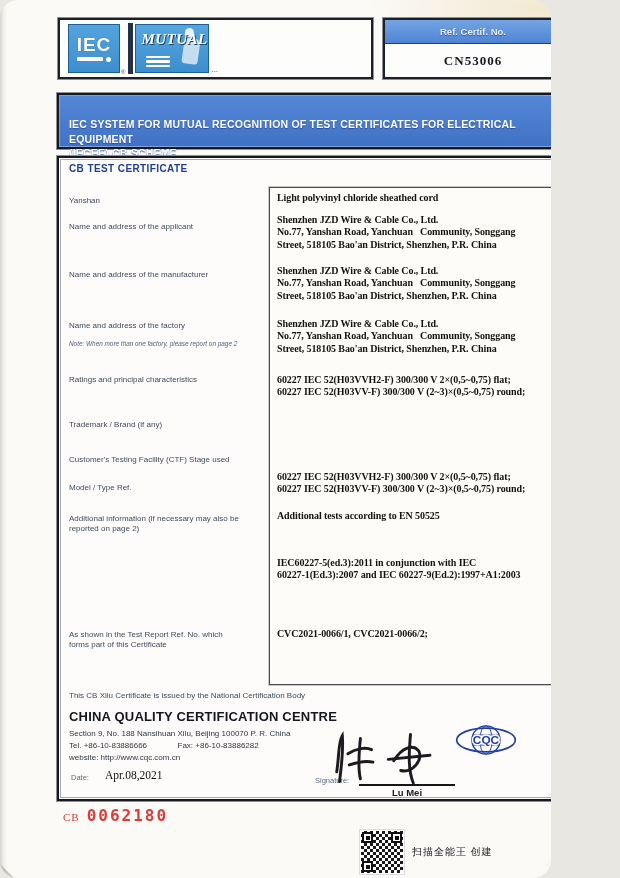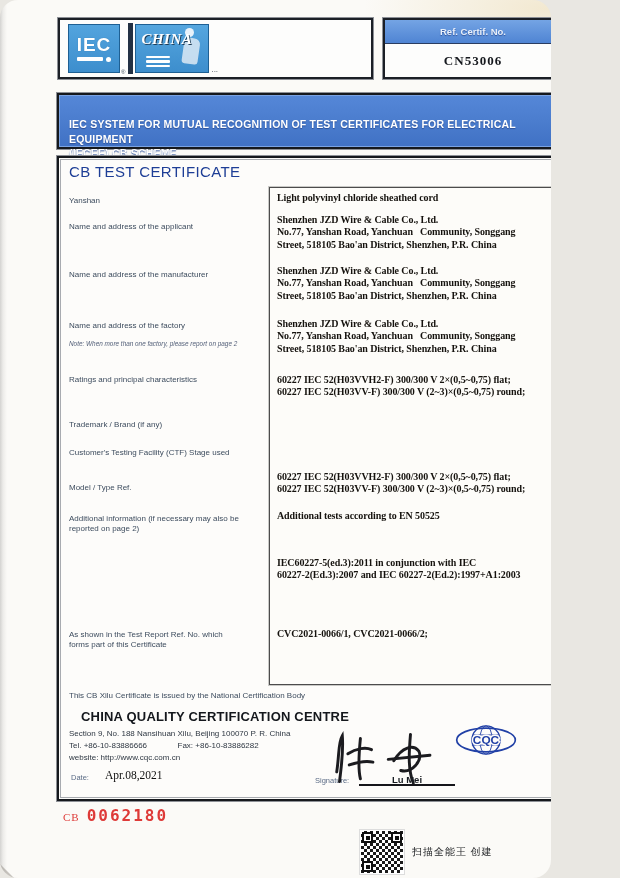--- a/index.html
+++ b/index.html
@@ -46,36 +46,36 @@
   
   .banner{position:absolute;left:57px;top:93px;width:506px;height:56px;box-sizing:border-box;
     background:linear-gradient(180deg,#5587d8 0%,#4a7ccd 55%,#4071c4 100%);
     border:2px solid #15181d;box-shadow:0 0 0 1px #8d9096, inset 0 0 0 1px #7ba3e2;
     color:#fff;font-size:10.5px;font-weight:bold;line-height:1.4;letter-spacing:0.2px;
     padding:22px 10px;white-space:pre-wrap;text-shadow:0 1px 1px #2c4f96;}
   
   .main-box{position:absolute;left:57px;top:156px;width:506px;height:645px;box-sizing:border-box;
     background:#fdfcfa;border:2px solid #15181d;box-shadow:0 0 0 1px #8d9096;}
   .main-box::before{content:"";position:absolute;inset:1px;border:1px solid #a8abb0;pointer-events:none;}
-  .cb-title{position:absolute;left:10px;top:5px;color:#1e3e96;font-size:15px;font-weight:normal;letter-spacing:0.4px;}
+  .cb-title{position:absolute;left:10px;top:5px;color:#1e3e96;font-size:10px;font-weight:bold;letter-spacing:0.4px;}
   .lbl{position:absolute;left:10px;width:196px;font-size:8px;line-height:9.5px;color:#3d4c5e;white-space:pre-wrap;}
   .note{position:absolute;left:10px;width:200px;font-size:6.4px;font-style:italic;color:#55617a;}
   .value-box{position:absolute;left:210px;top:29px;width:290px;height:498px;box-sizing:border-box;
     border:1px solid #4c4c4c;box-shadow:0 0 0 1px #c9c9c6;background:#fdfcf9;}
   .val{position:absolute;left:7px;right:4px;font-family:"Liberation Serif",serif;font-weight:bold;
     font-size:10px;line-height:12.4px;color:#15120e;white-space:pre-wrap;letter-spacing:-0.1px;}
   .issued{position:absolute;left:10px;top:533px;font-size:8px;color:#3d4c5e;}
-  .ncb-name{position:absolute;left:22px;top:551px;font-size:13px;font-weight:bold;color:#14171c;letter-spacing:0.2px;}
+  .ncb-name{position:absolute;left:10px;top:551px;font-size:13px;font-weight:bold;color:#14171c;letter-spacing:0.2px;}
   .ncb-line{position:absolute;left:10px;font-size:8px;color:#2e3742;}
   .date-label{position:absolute;left:12px;top:615px;font-size:7.5px;color:#5a6b85;}
   .date-value{position:absolute;left:46px;top:611px;font-family:"Liberation Serif",serif;font-size:11.5px;color:#0f0f0f;}
   .sig-label{position:absolute;left:256px;top:618px;font-size:7.5px;color:#5a6b85;}
   .sig-script{position:absolute;left:268px;top:572px;}
   .sig-line{position:absolute;left:300px;top:626px;width:96px;border-top:2px solid #15151a;}
-  .sig-name{position:absolute;left:300px;top:616px;width:96px;text-align:center;font-size:9.5px;font-weight:bold;color:#181c22;}
+  .sig-name{position:absolute;left:300px;top:629px;width:96px;text-align:center;font-size:9.5px;font-weight:bold;color:#181c22;}
   .cqc-logo{position:absolute;left:396px;top:556px;}
   
   .stamp{position:absolute;left:63px;top:806px;color:#de3a38;display:flex;align-items:baseline;}
   .stamp-cb{font-family:"Liberation Serif",serif;font-size:11px;letter-spacing:1px;margin-right:7px;}
   .stamp-num{font-family:"DejaVu Sans Mono",monospace;font-size:16px;font-weight:bold;letter-spacing:2px;}
   .watermark{position:absolute;left:360px;top:830px;display:flex;align-items:center;}
   .qr{width:42px;height:42px;position:relative;background:
       conic-gradient(#1a1a1a 25%, #fff 0 50%, #1a1a1a 0 75%, #fff 0);
       background-size:6px 6px;border:1px solid #fff;outline:1px solid #ddd;}
   .qr .f{position:absolute;width:11px;height:11px;border:2.5px solid #111;background:#fff;box-sizing:border-box;}
@@ -94,21 +94,21 @@
       <span class="iec-bar">
           <i></i>
           <b></b>
         </span>
     </div>
     <span class="reg-mark">®</span>
     <div class="logo-sep"></div>
     <div class="iecee-tile">
       <span class="iecee-person-body"></span>
       <span class="iecee-person-head"></span>
-      <span class="iecee-text">CHINA</span>
+      <span class="iecee-text">MUTUAL</span>
       <span class="iecee-bars">
           <i></i>
           <i></i>
           <i></i>
         </span>
     </div>
     <span class="ellipsis-mark">...</span>
   </div>
 
   <div class="ref-box">
@@ -122,21 +122,21 @@
   <div class="main-box">
     <div class="cb-title">CB TEST CERTIFICATE</div>
 
     <div class="lbl" style="top:38px">Yanshan</div>
     <div class="lbl" style="top:64px">Name and address of the applicant</div>
     <div class="lbl" style="top:112px">Name and address of the manufacturer</div>
     <div class="lbl" style="top:163px">Name and address of the factory</div>
     <div class="note" style="top:182px">Note: When more than one factory, please report on page 2</div>
     <div class="lbl" style="top:217px">Ratings and principal characteristics</div>
     <div class="lbl" style="top:262px">Trademark / Brand (if any)</div>
-    <div class="lbl" style="top:290px">Customer's Testing Facility (CTF) Stage used</div>
+    <div class="lbl" style="top:297px">Customer's Testing Facility (CTF) Stage used</div>
     <div class="lbl" style="top:325px">Model / Type Ref.</div>
     <div class="lbl" style="top:356px">Additional information (if necessary may also be
 reported on page 2)</div>
     <div class="lbl" style="top:472px">As shown in the Test Report Ref. No. which
 forms part of this Certificate</div>
 
     <div class="value-box">
       <div class="val" style="top:4px">Light polyvinyl chloride sheathed cord</div>
       <div class="val" style="top:26px">Shenzhen JZD Wire &amp; Cable Co., Ltd.
 No.77, Yanshan Road, Yanchuan   Community, Songgang
@@ -146,21 +146,21 @@
 Street, 518105 Bao'an District, Shenzhen, P.R. China</div>
       <div class="val" style="top:130px">Shenzhen JZD Wire &amp; Cable Co., Ltd.
 No.77, Yanshan Road, Yanchuan   Community, Songgang
 Street, 518105 Bao'an District, Shenzhen, P.R. China</div>
       <div class="val" style="top:186px">60227 IEC 52(H03VVH2-F) 300/300 V 2×(0,5~0,75) flat;
 60227 IEC 52(H03VV-F) 300/300 V (2~3)×(0,5~0,75) round;</div>
       <div class="val" style="top:283px">60227 IEC 52(H03VVH2-F) 300/300 V 2×(0,5~0,75) flat;
 60227 IEC 52(H03VV-F) 300/300 V (2~3)×(0,5~0,75) round;</div>
       <div class="val" style="top:322px">Additional tests according to EN 50525</div>
       <div class="val" style="top:369px">IEC60227-5(ed.3):2011 in conjunction with IEC
-60227-2(Ed.3):2007 and IEC 60227-2(Ed.2):1997+A1:2003</div>
+60227-1(Ed.3):2007 and IEC 60227-9(Ed.2):1997+A1:2003</div>
       <div class="val" style="top:440px">CVC2021-0066/1, CVC2021-0066/2;</div>
     </div>
 
     <div class="issued">This CB Xilu Certificate is issued by the National Certification Body</div>
     <div class="ncb-name">CHINA QUALITY CERTIFICATION CENTRE</div>
     <div class="ncb-line" style="top:571px">Section 9, No. 188 Nansihuan Xilu, Beijing 100070 P. R. China</div>
     <div class="ncb-line" style="top:583px">
       <span>Tel. +86-10-83886666</span>
       <span style="display:inline-block;width:26px"></span>
       <span>Fax: +86-10-83886282</span>

